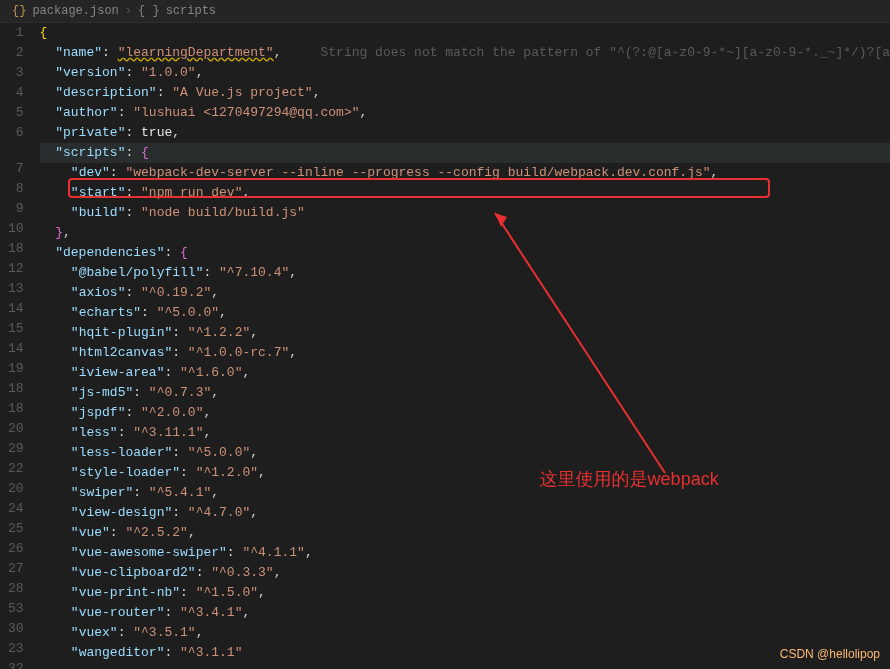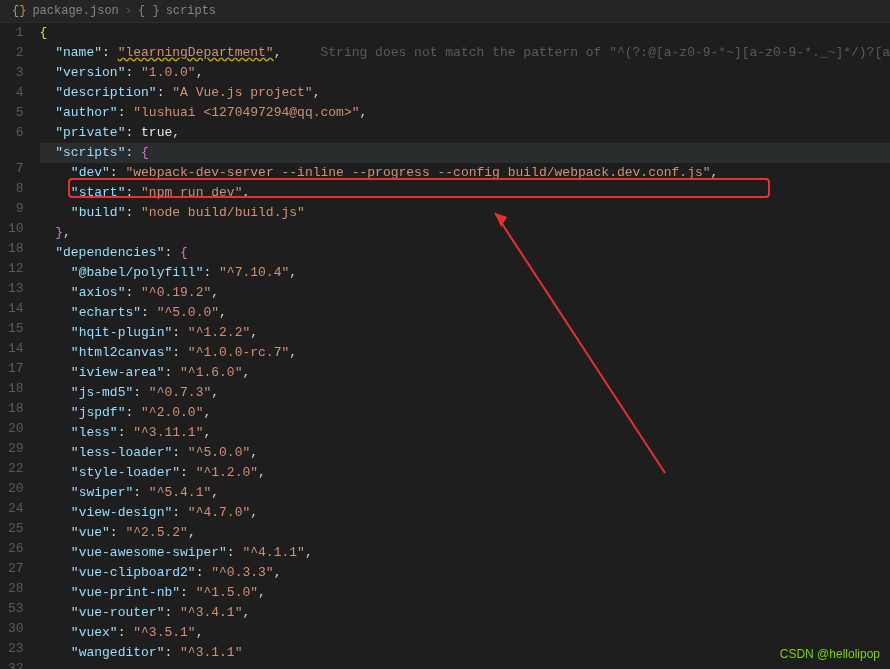--- a/index.html
+++ b/index.html
@@ -123,21 +123,21 @@
       left: 445px;
       top: 180px;
       width: 200px;
       height: 280px;
       pointer-events: none;
     }
     .watermark {
       position: absolute;
       right: 10px;
       bottom: 8px;
-      color: #84cc16;
+      color: #fdba74;
       font-size: 12px;
       font-family: 'Microsoft YaHei', sans-serif;
     }
   </style>
 </head>
 <body>
 
 <div class="breadcrumb">
   <span class="breadcrumb-icon">{}</span>
   <span>package.json</span>
@@ -158,21 +158,21 @@
     <div class="ln">7</div>
     <div class="ln">8</div>
     <div class="ln">9</div>
     <div class="ln">10</div>
     <div class="ln">18</div>
     <div class="ln">12</div>
     <div class="ln">13</div>
     <div class="ln">14</div>
     <div class="ln">15</div>
     <div class="ln">14</div>
-    <div class="ln">17</div>
+    <div class="ln">19</div>
     <div class="ln">18</div>
     <div class="ln">18</div>
     <div class="ln">20</div>
     <div class="ln">29</div>
     <div class="ln">22</div>
     <div class="ln">20</div>
     <div class="ln">24</div>
     <div class="ln">25</div>
     <div class="ln">26</div>
     <div class="ln">27</div>
@@ -216,16 +216,17 @@
     <div class="line">    <span class="key">"vue-print-nb"</span><span class="punct">: </span><span class="string">"^1.5.0"</span><span class="punct">,</span></div>
     <div class="line">    <span class="key">"vue-router"</span><span class="punct">: </span><span class="string">"^3.4.1"</span><span class="punct">,</span></div>
     <div class="line">    <span class="key">"vuex"</span><span class="punct">: </span><span class="string">"^3.5.1"</span><span class="punct">,</span></div>
     <div class="line">    <span class="key">"wangeditor"</span><span class="punct">: </span><span class="string">"^3.1.1"</span></div>
 
     <div class="red-box"></div>
     <svg class="arrow" viewBox="0 0 200 280">
       <line x1="180" y1="270" x2="10" y2="10" stroke="#e83030" stroke-width="2"></line>
       <polygon points="10,10 22,14 16,24" fill="#e83030"></polygon>
     </svg>
+    <div class="annotation">这里使用的是webpack</div>
   </div>
 </div>
 
 <div class="watermark">CSDN @hellolipop</div>
 
 </body></html>

